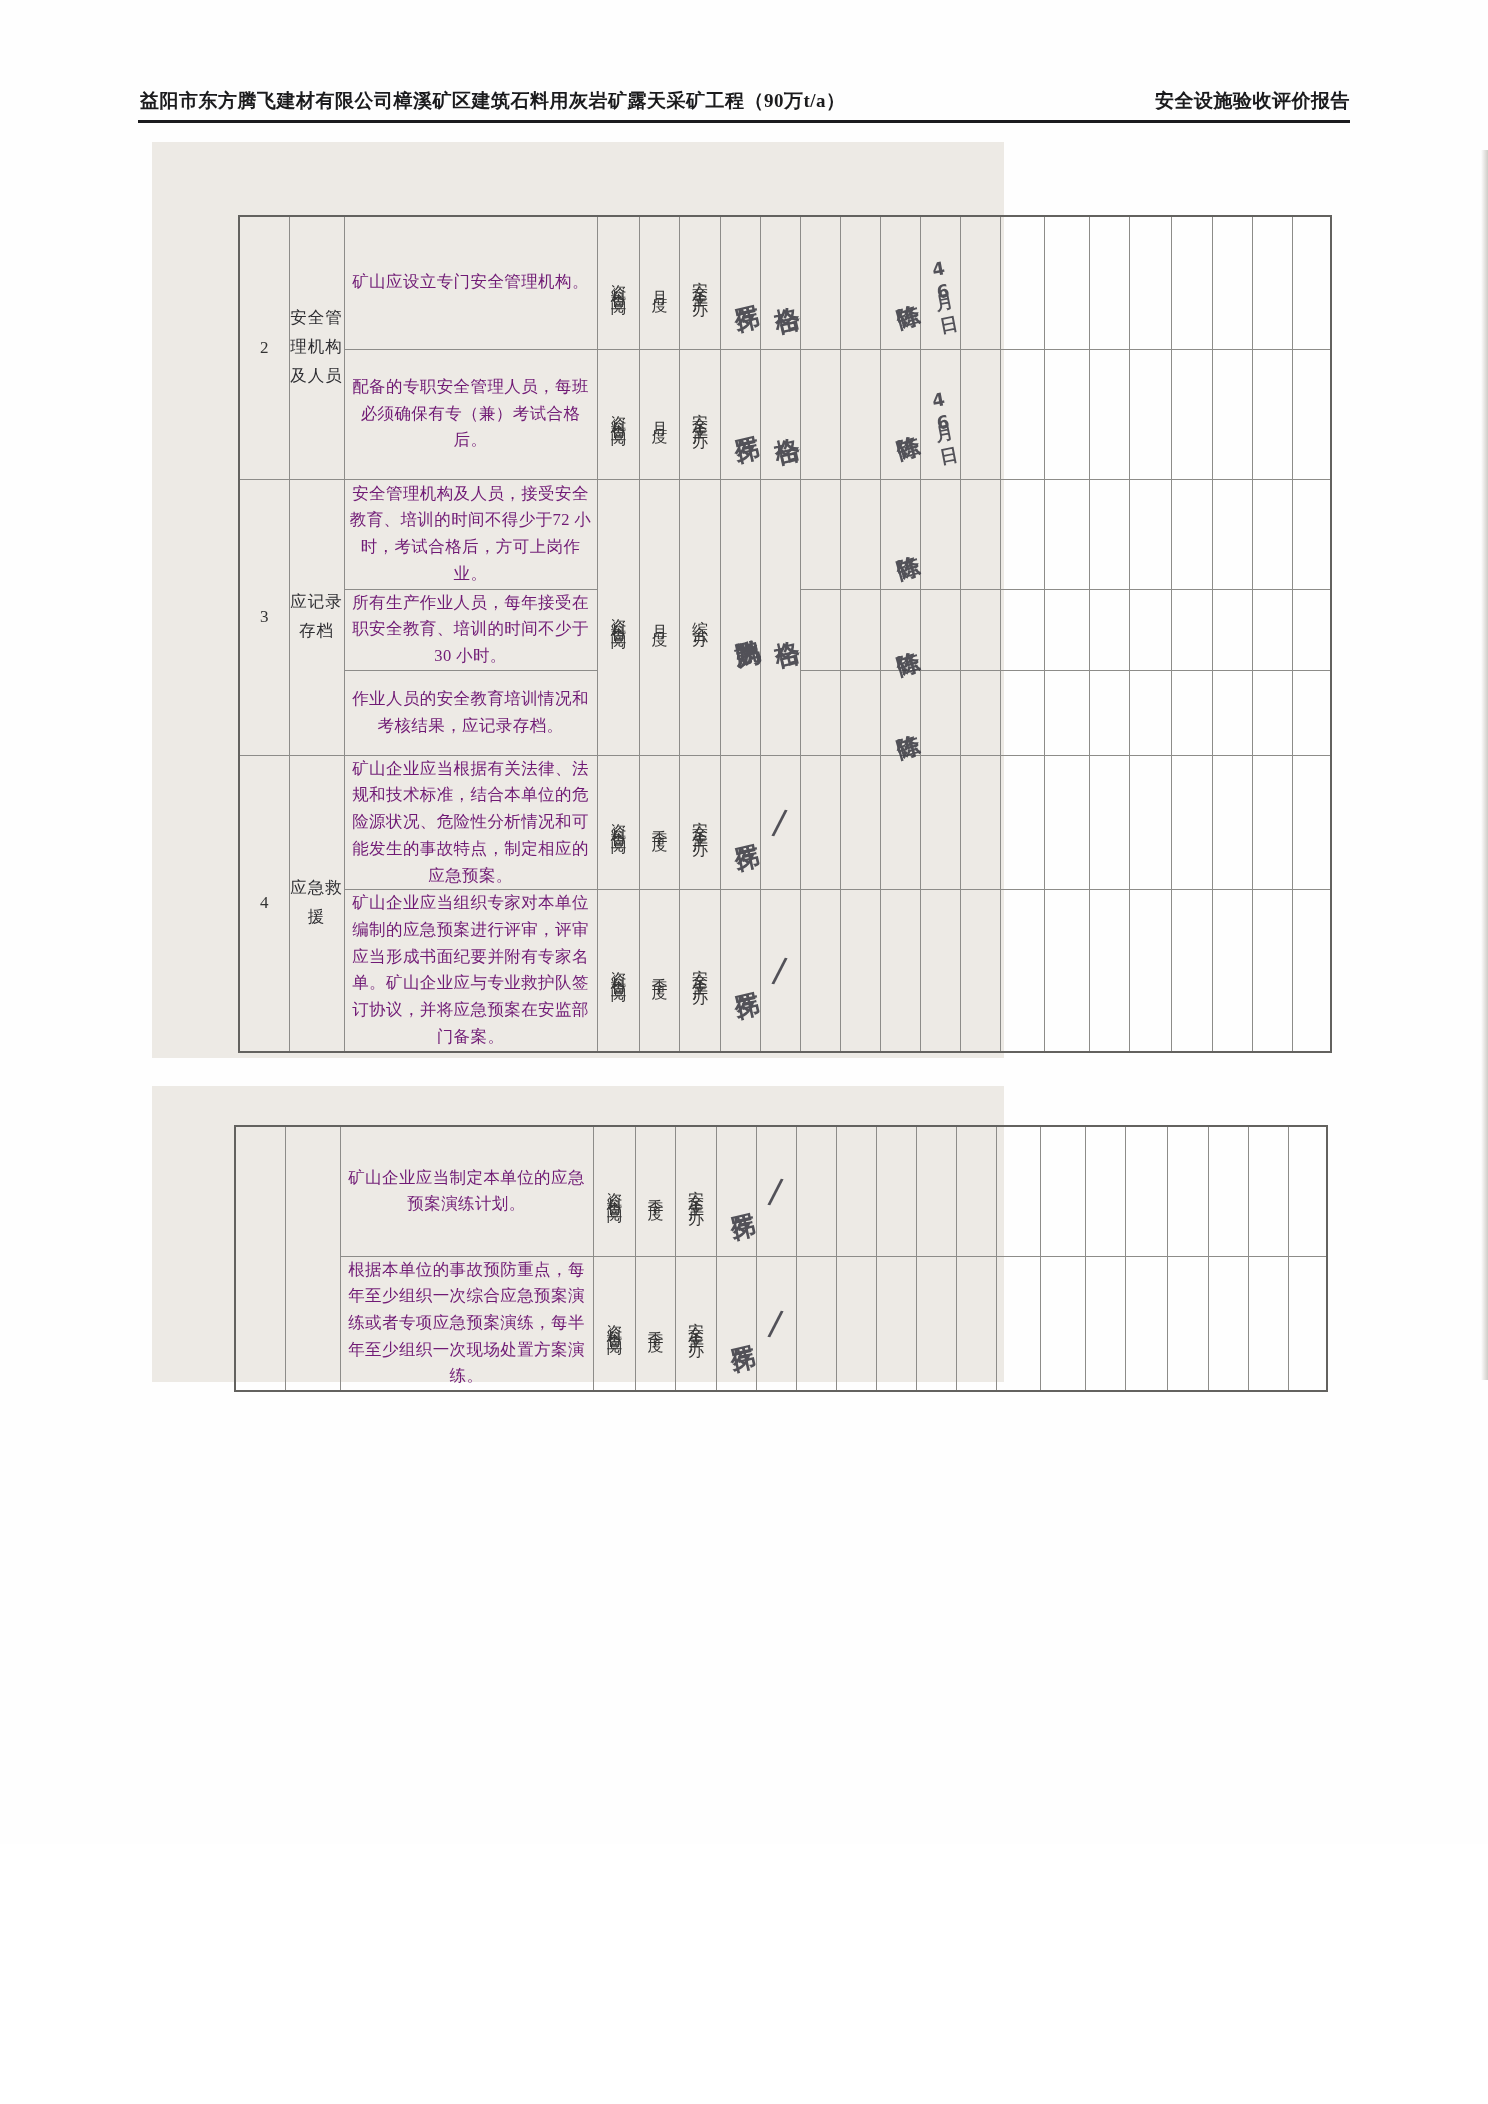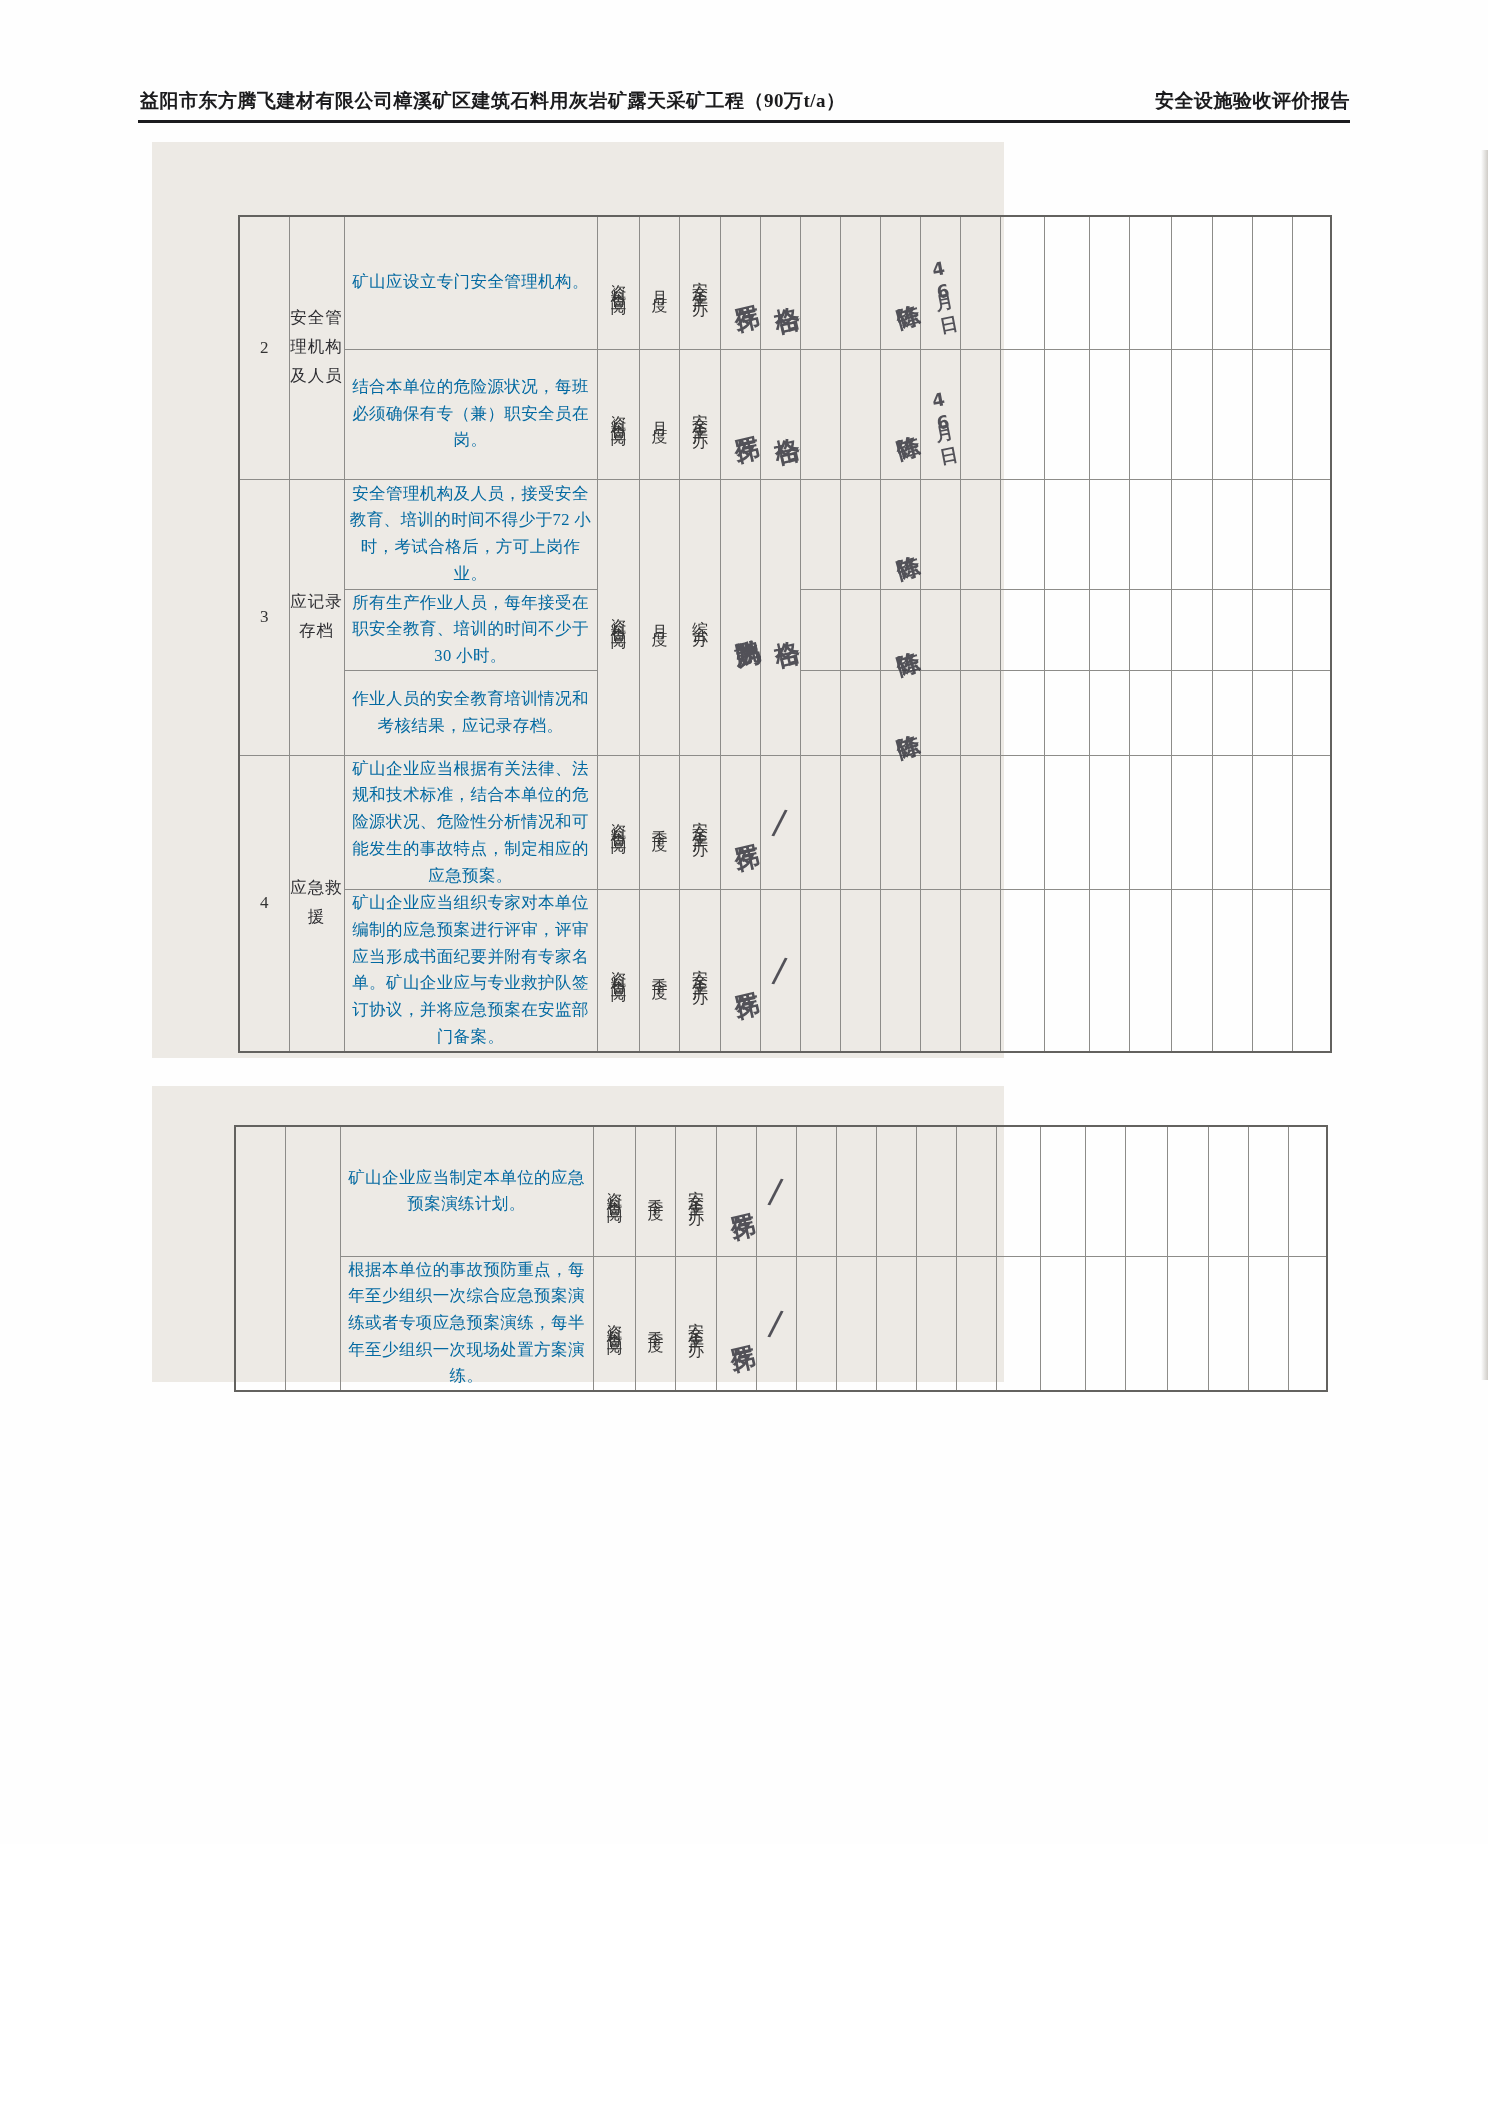--- a/index.html
+++ b/index.html
@@ -18,21 +18,21 @@
                background:linear-gradient(to right,rgba(255,255,255,0),#cfccc7);}
   
   table.grid{position:absolute;border-collapse:collapse;table-layout:fixed;
              background:transparent;}
   table.grid td{border:1.5px solid #8d8c89;vertical-align:middle;text-align:center;
                 padding:0;overflow:visible;}
   table.grid{border:2px solid #63625f;}
   td.num{font-size:17px;color:#333;}
   td.cat{font-size:16.5px;line-height:1.75;padding:4px 9px;letter-spacing:1px;}
   td.content{font-size:16.5px;line-height:1.62;padding:6px 13px;letter-spacing:.4px;
-             text-align:justify;text-align-last:center;color:#0369a1;}
+             text-align:justify;text-align-last:center;color:#701a75;}
   td.vert span{writing-mode:vertical-rl;text-orientation:upright;display:inline-block;
                font-size:16px;letter-spacing:5px;color:#333;}
   td.sig{position:relative;}
   
   .hw{writing-mode:vertical-rl;text-orientation:upright;display:inline-block;
       font-family:"DejaVu Sans","Liberation Sans",sans-serif;
       font-size:25px;line-height:1.02;color:#3d3d45;font-weight:600;
       transform:rotate(-13deg);opacity:.88;}
   .hw-review{font-size:23px;transform:rotate(-16deg);}
   .hw-date{font-size:18px;transform:rotate(-11deg);letter-spacing:1px;}
@@ -100,21 +100,21 @@
           <td class="sig"></td>
           <td class="sig"></td>
           <td class="sig"></td>
           <td class="sig"></td>
           <td class="sig"></td>
           <td class="sig"></td>
           <td class="sig"></td>
         </tr>
 
       <tr style="height:130px">
-        <td class="content">结合本单位的危险源状况，每班必须确保有专（兼）职安全员在岗。</td>
+        <td class="content">配备的专职安全管理人员，每班必须确保有专（兼）考试合格后。</td>
         <td class="vert"><span>资料查阅</span></td>
         <td class="vert"><span>月度</span></td>
         <td class="vert"><span>安全生产办</span></td>
         <td class="sig"><span class="hw">罗伟</span></td>
         <td class="sig"><span class="hw">合格</span></td>
         <td class="sig"></td>
         <td class="sig"></td>
         <td class="sig"><span class="hw hw-review">陈锋</span></td>
         <td class="sig"><span class="hw hw-date">4月6日</span></td>
       <td class="sig"></td>

